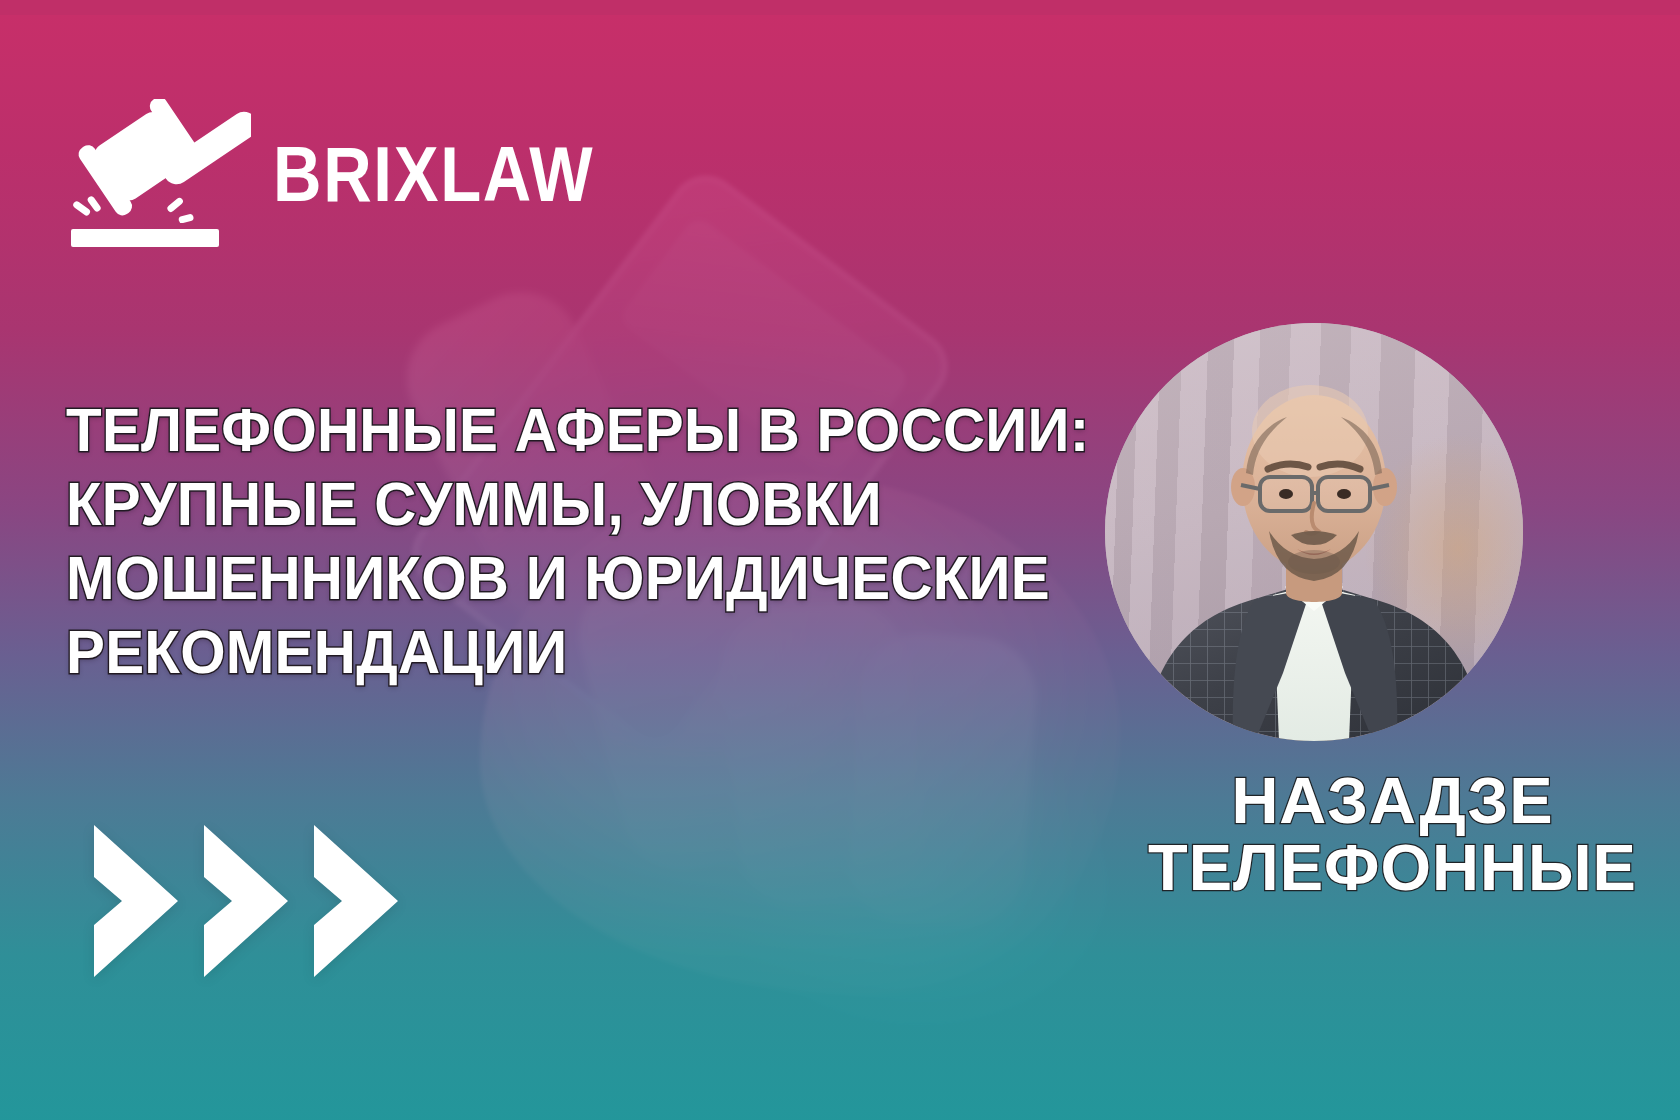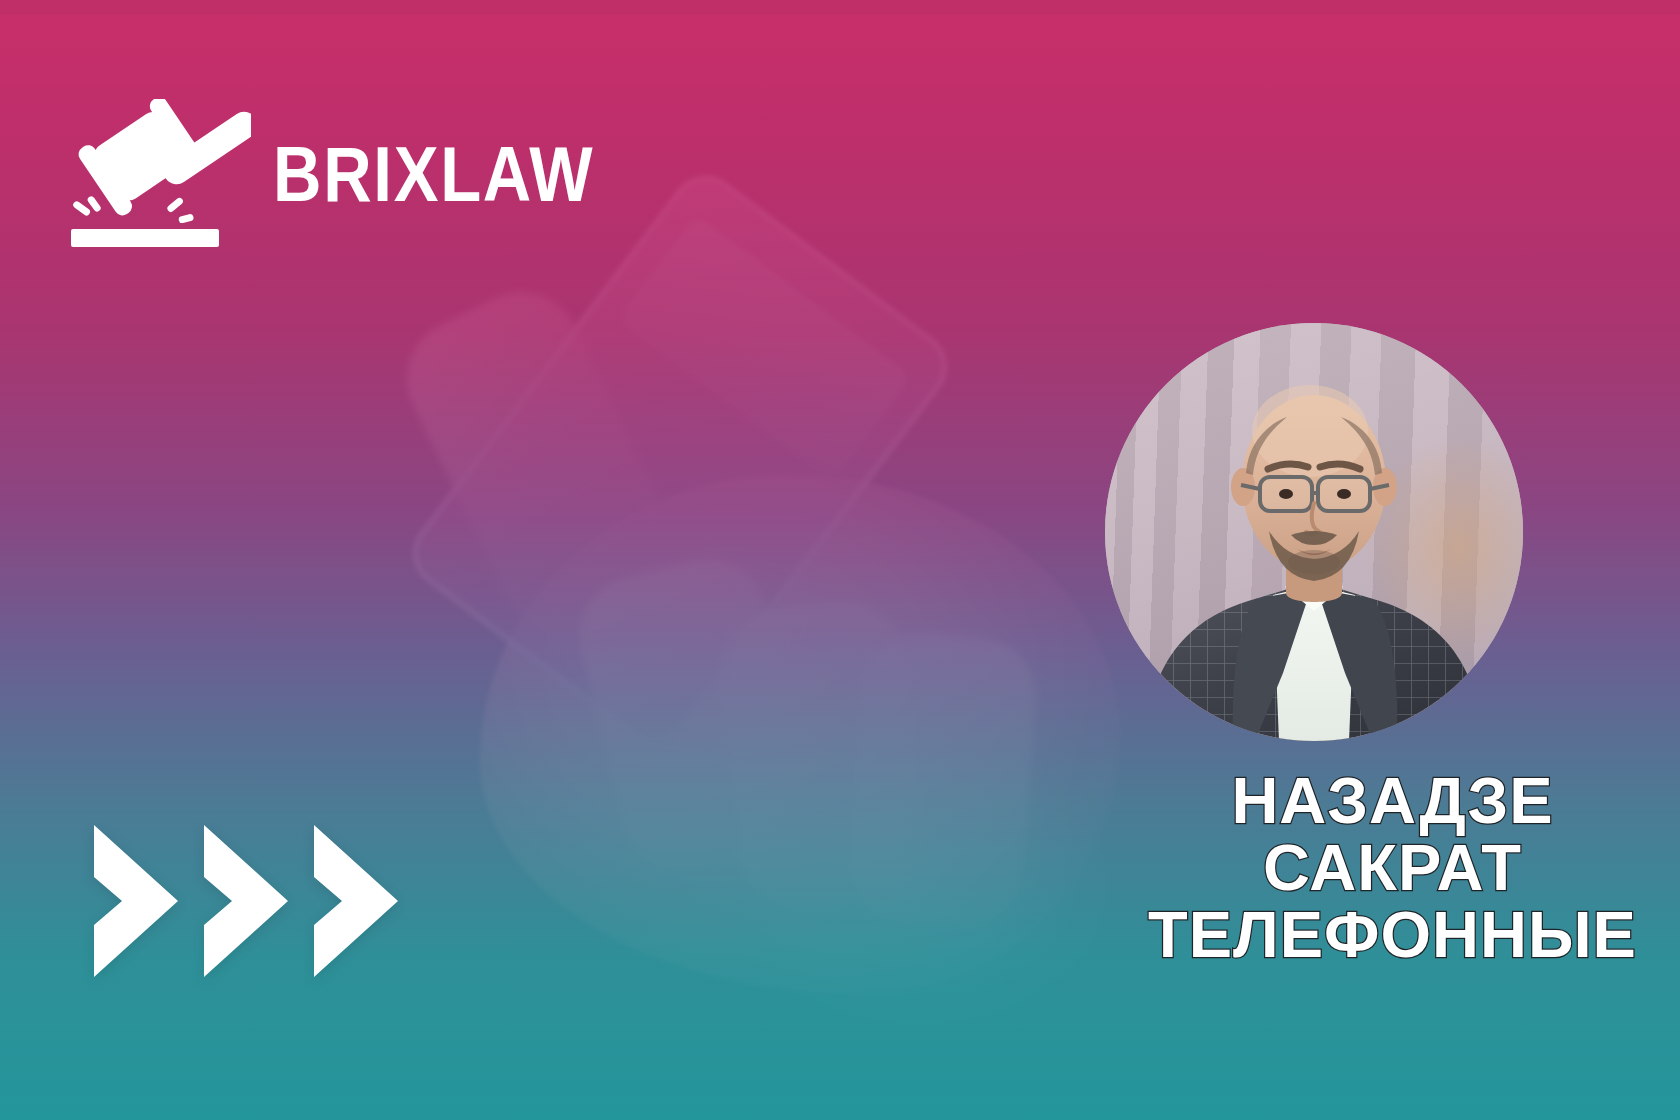--- a/index.html
+++ b/index.html
@@ -227,20 +227,26 @@
           <rect x="100" y="109" width="18" height="7" rx="3.5" transform="rotate(-40 100 109)"></rect>
           <rect x="112" y="118" width="15" height="7" rx="3.5" transform="rotate(-14 112 118)"></rect>
 
           <rect x="5" y="130" width="148" height="18" rx="2"></rect>
         </g>
       </svg>
     </span>
     <span class="brand-name">BRIXLAW</span>
   </div>
 
+  <div class="headline">
+    <span class="line">ТЕЛЕФОННЫЕ АФЕРЫ В РОССИИ:</span>
+    <span class="line">КРУПНЫЕ СУММЫ, УЛОВКИ</span>
+    <span class="line">МОШЕННИКОВ И ЮРИДИЧЕСКИЕ</span>
+    <span class="line">РЕКОМЕНДАЦИИ</span>
+  </div>
 
   <div class="chevrons">
     <span class="chev">
       <svg viewBox="0 0 96 160" width="96" height="160" aria-hidden="true">
         <path d="M8 4 L92 80 L8 156 L8 104 L36 80 L8 56 Z" fill="#ffffff"></path>
       </svg>
     </span>
     <span class="chev">
       <svg viewBox="0 0 96 160" width="96" height="160" aria-hidden="true">
         <path d="M8 4 L92 80 L8 156 L8 104 L36 80 L8 56 Z" fill="#ffffff"></path>
@@ -322,17 +328,16 @@
 
         <path d="M192 226 q17 9 34 0 q-17 12 -34 0 Z" fill="#a96f5e"></path>
 
         <ellipse cx="209" cy="239" rx="26" ry="12" fill="#6e5a4a" opacity=".35"></ellipse>
       </svg>
     </div>
   </div>
 
   <div class="speaker">
     <span class="nline">НАЗАДЗЕ</span>
-    <span class="nline">САКРАТ</span>
     <span class="nline">ТЕЛЕФОННЫЕ</span>
   </div>
 
 </div>
 
 </body></html>

